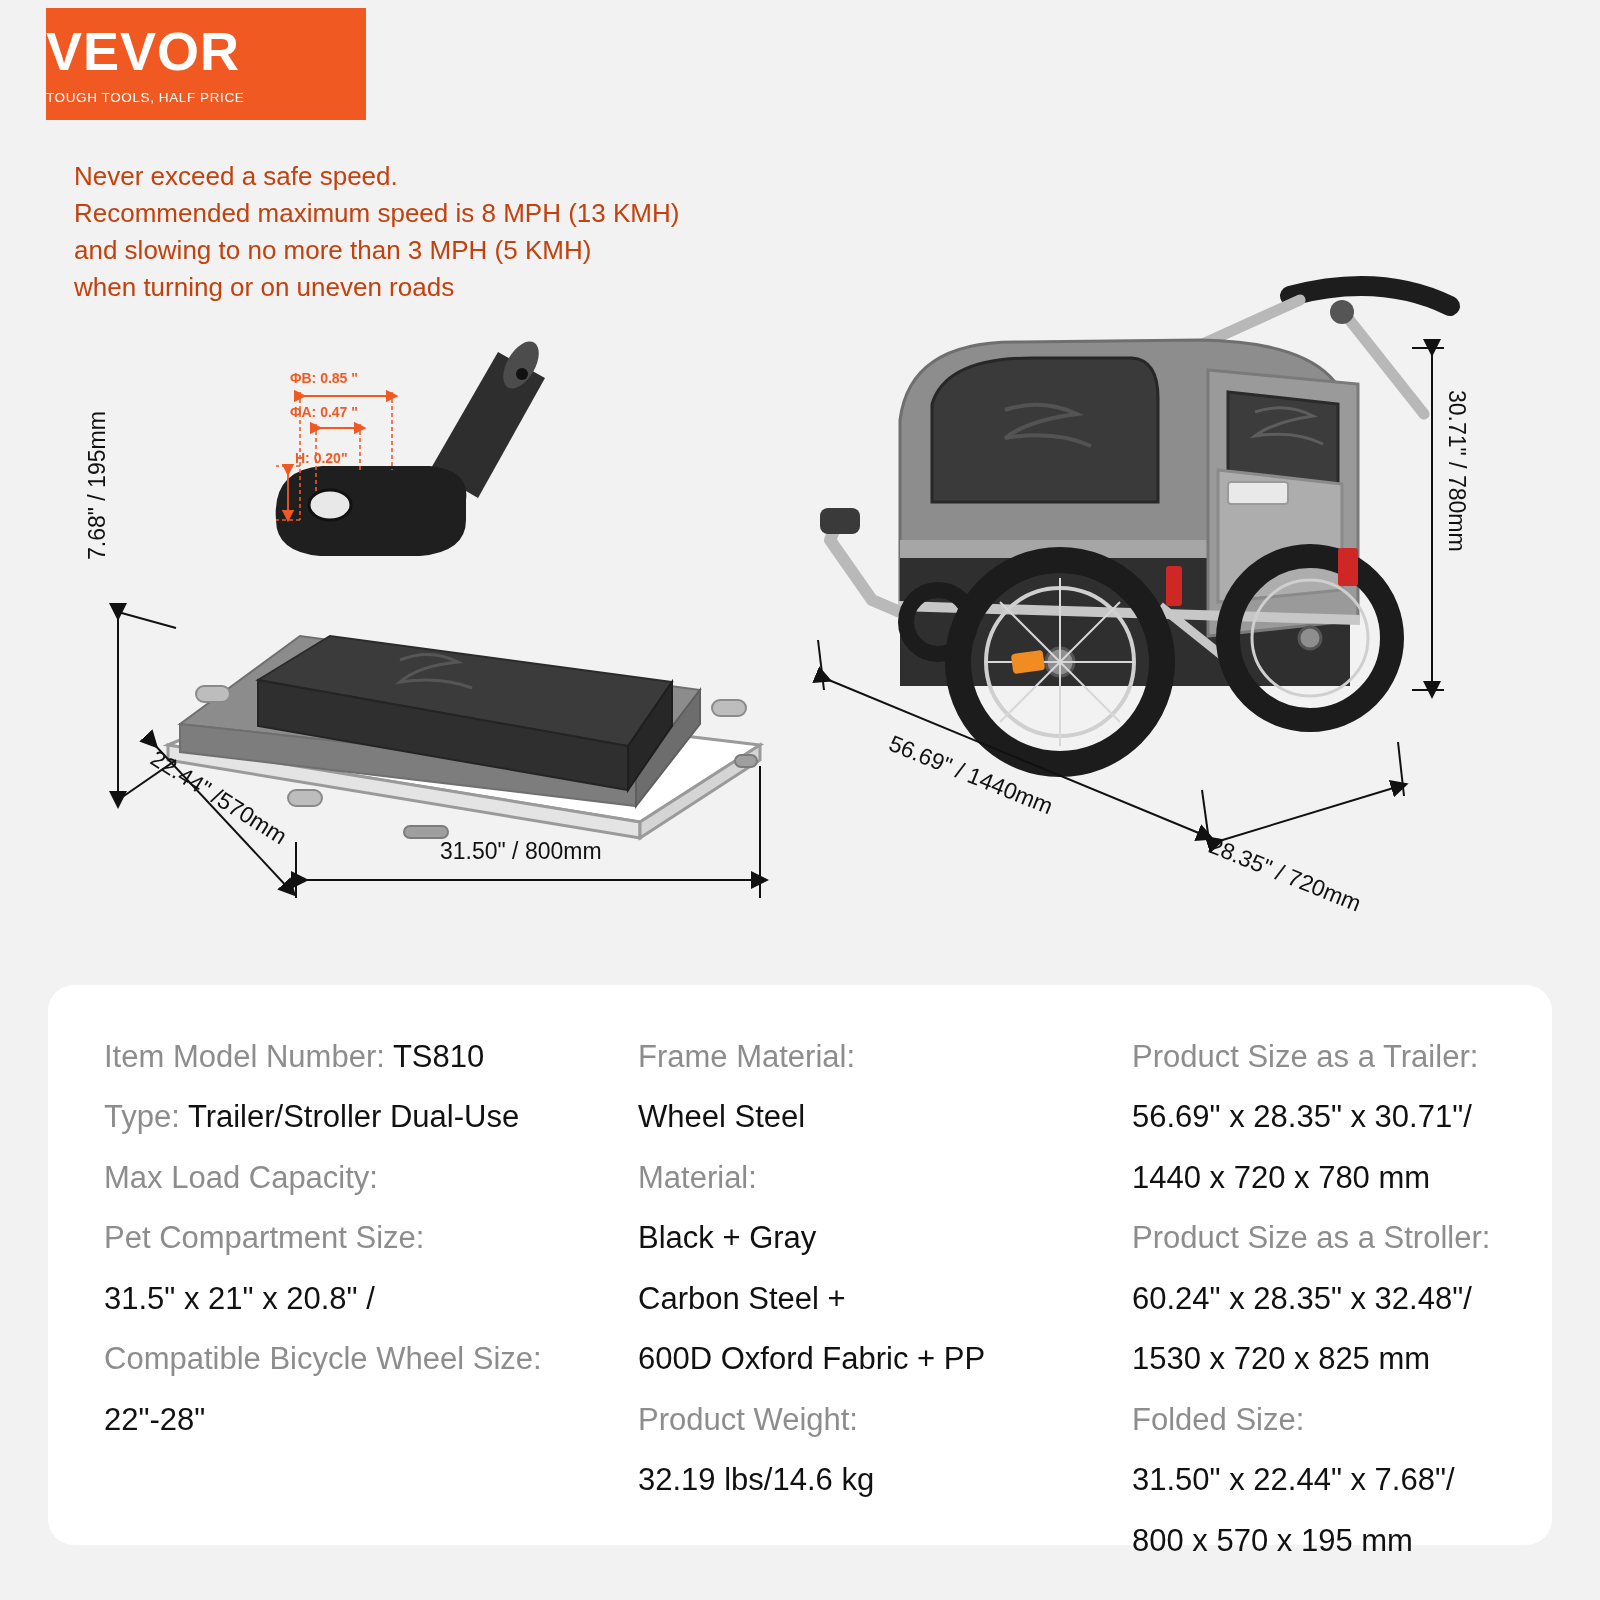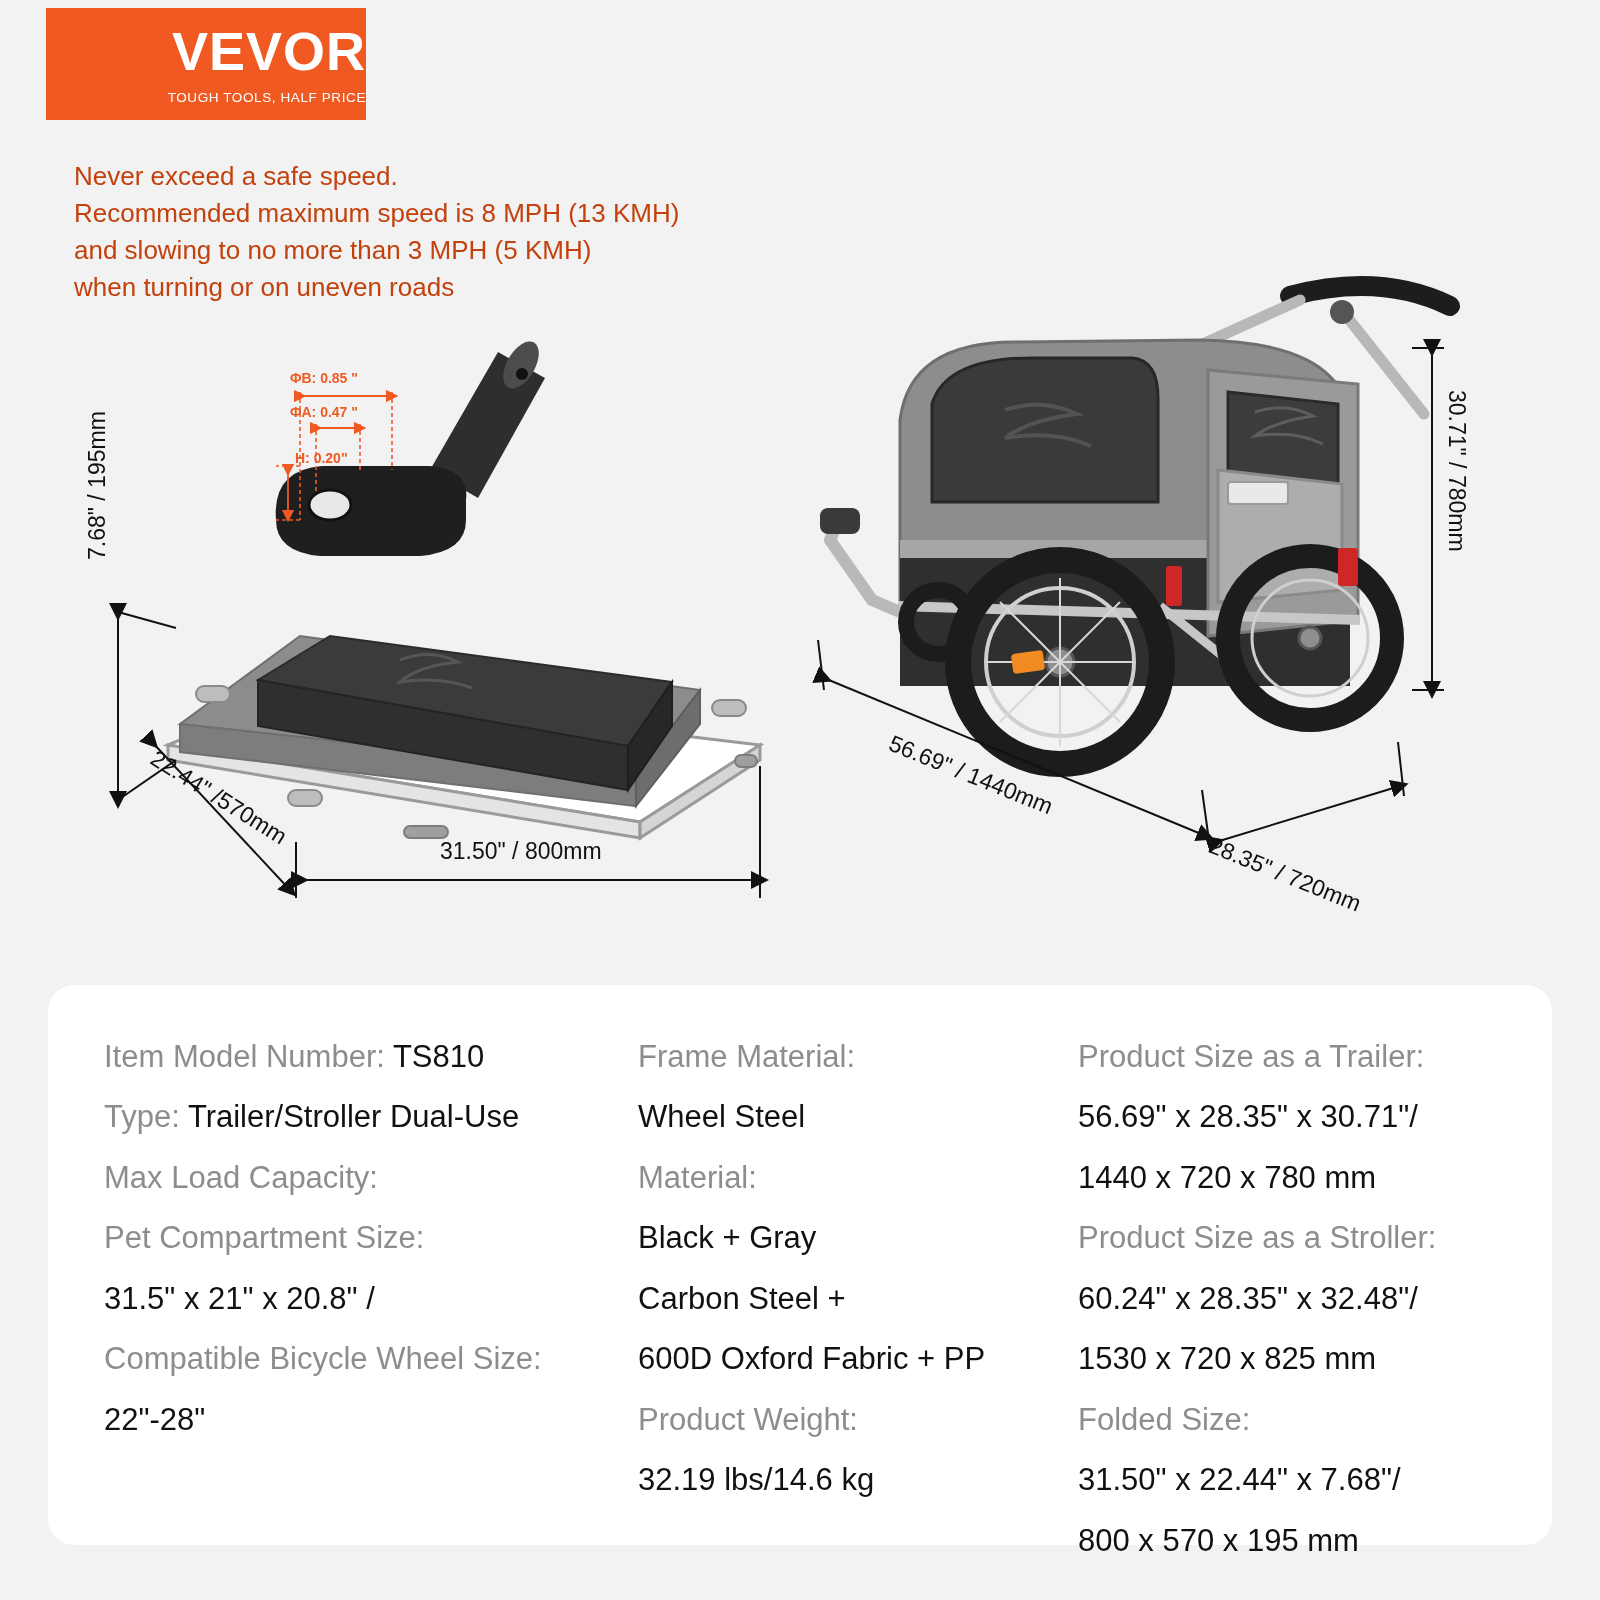--- a/index.html
+++ b/index.html
@@ -18,21 +18,21 @@
   
   #logo-block {
     position: absolute;
     left: 46px;
     top: 8px;
     width: 320px;
     height: 112px;
     background: #f05a22;
     display: flex;
     flex-direction: column;
-    align-items: flex-end;
+    align-items: flex-start;
     justify-content: center;
   }
   #logo-word {
     color: #ffffff;
     font-size: 54px;
     font-weight: bold;
     letter-spacing: 1px;
     line-height: 1;
   }
   #logo-tag {
@@ -122,21 +122,21 @@
     height: 560px;
     background: #ffffff;
     border-radius: 26px;
   }
   .spec-col {
     position: absolute;
     top: 42px;
   }
   #col-1 { left: 56px; width: 480px; }
   #col-2 { left: 590px; width: 420px; }
-  #col-3 { left: 1030px; width: 450px; }
+  #col-3 { left: 1084px; width: 450px; }
 
   .spec-line {
     font-size: 31px;
     line-height: 1.95;
     color: #111111;
     white-space: nowrap;
   }
   .spec-line .k {
     color: #8d8d8d;
   }

